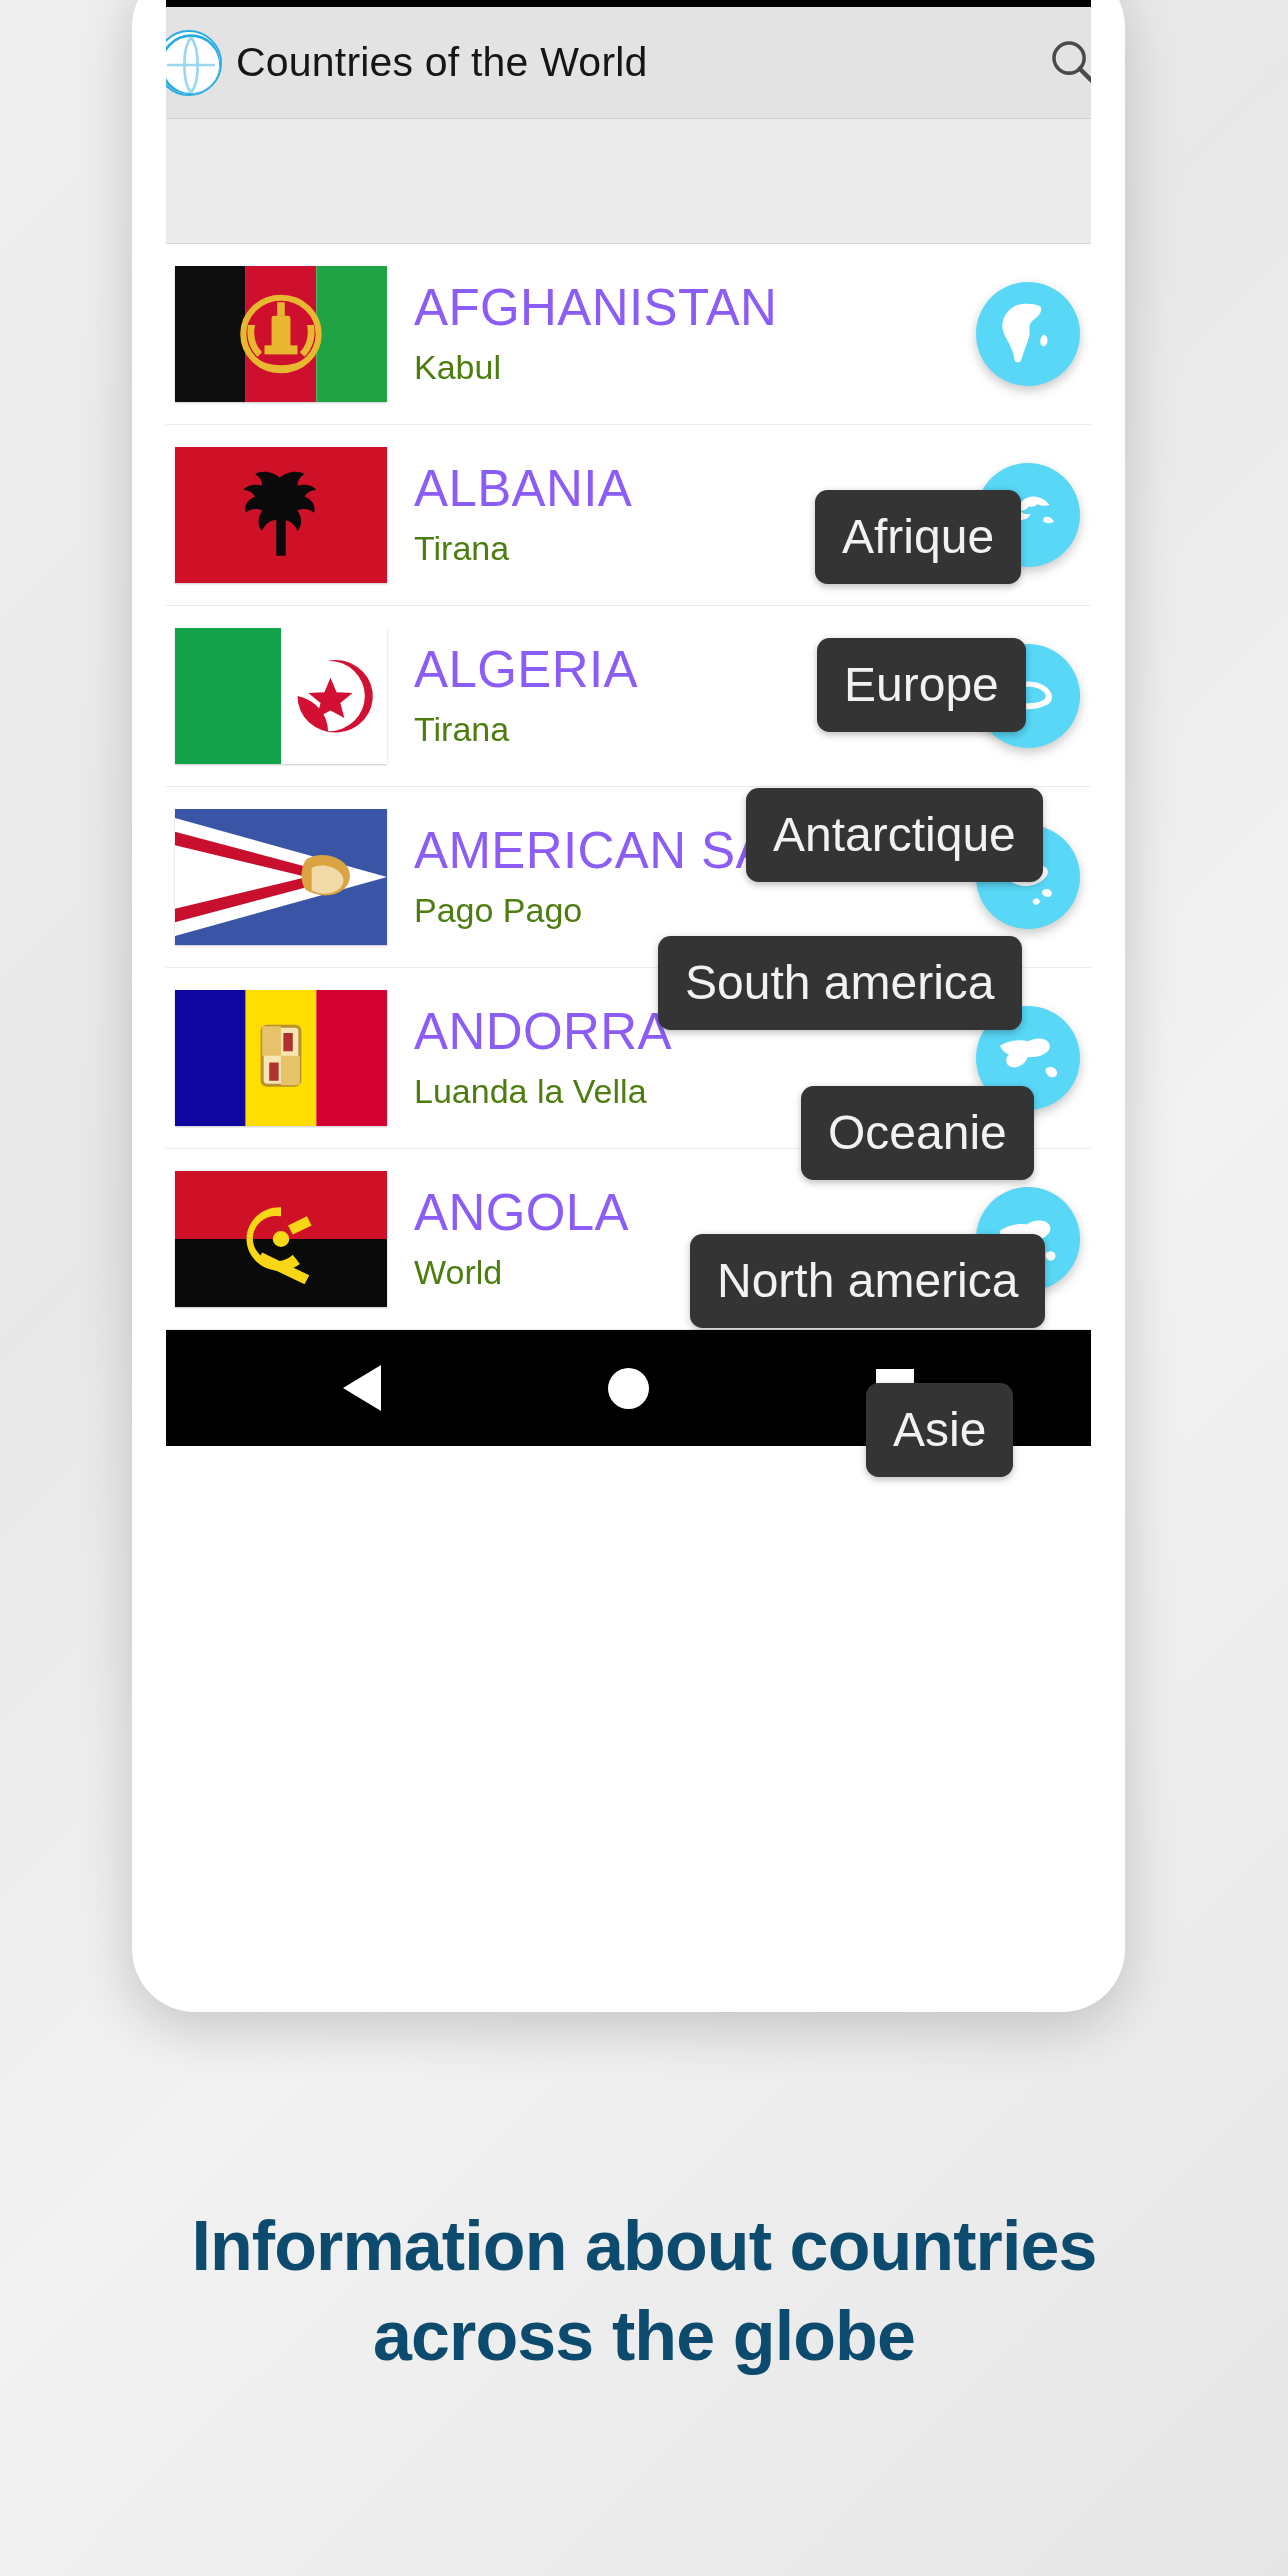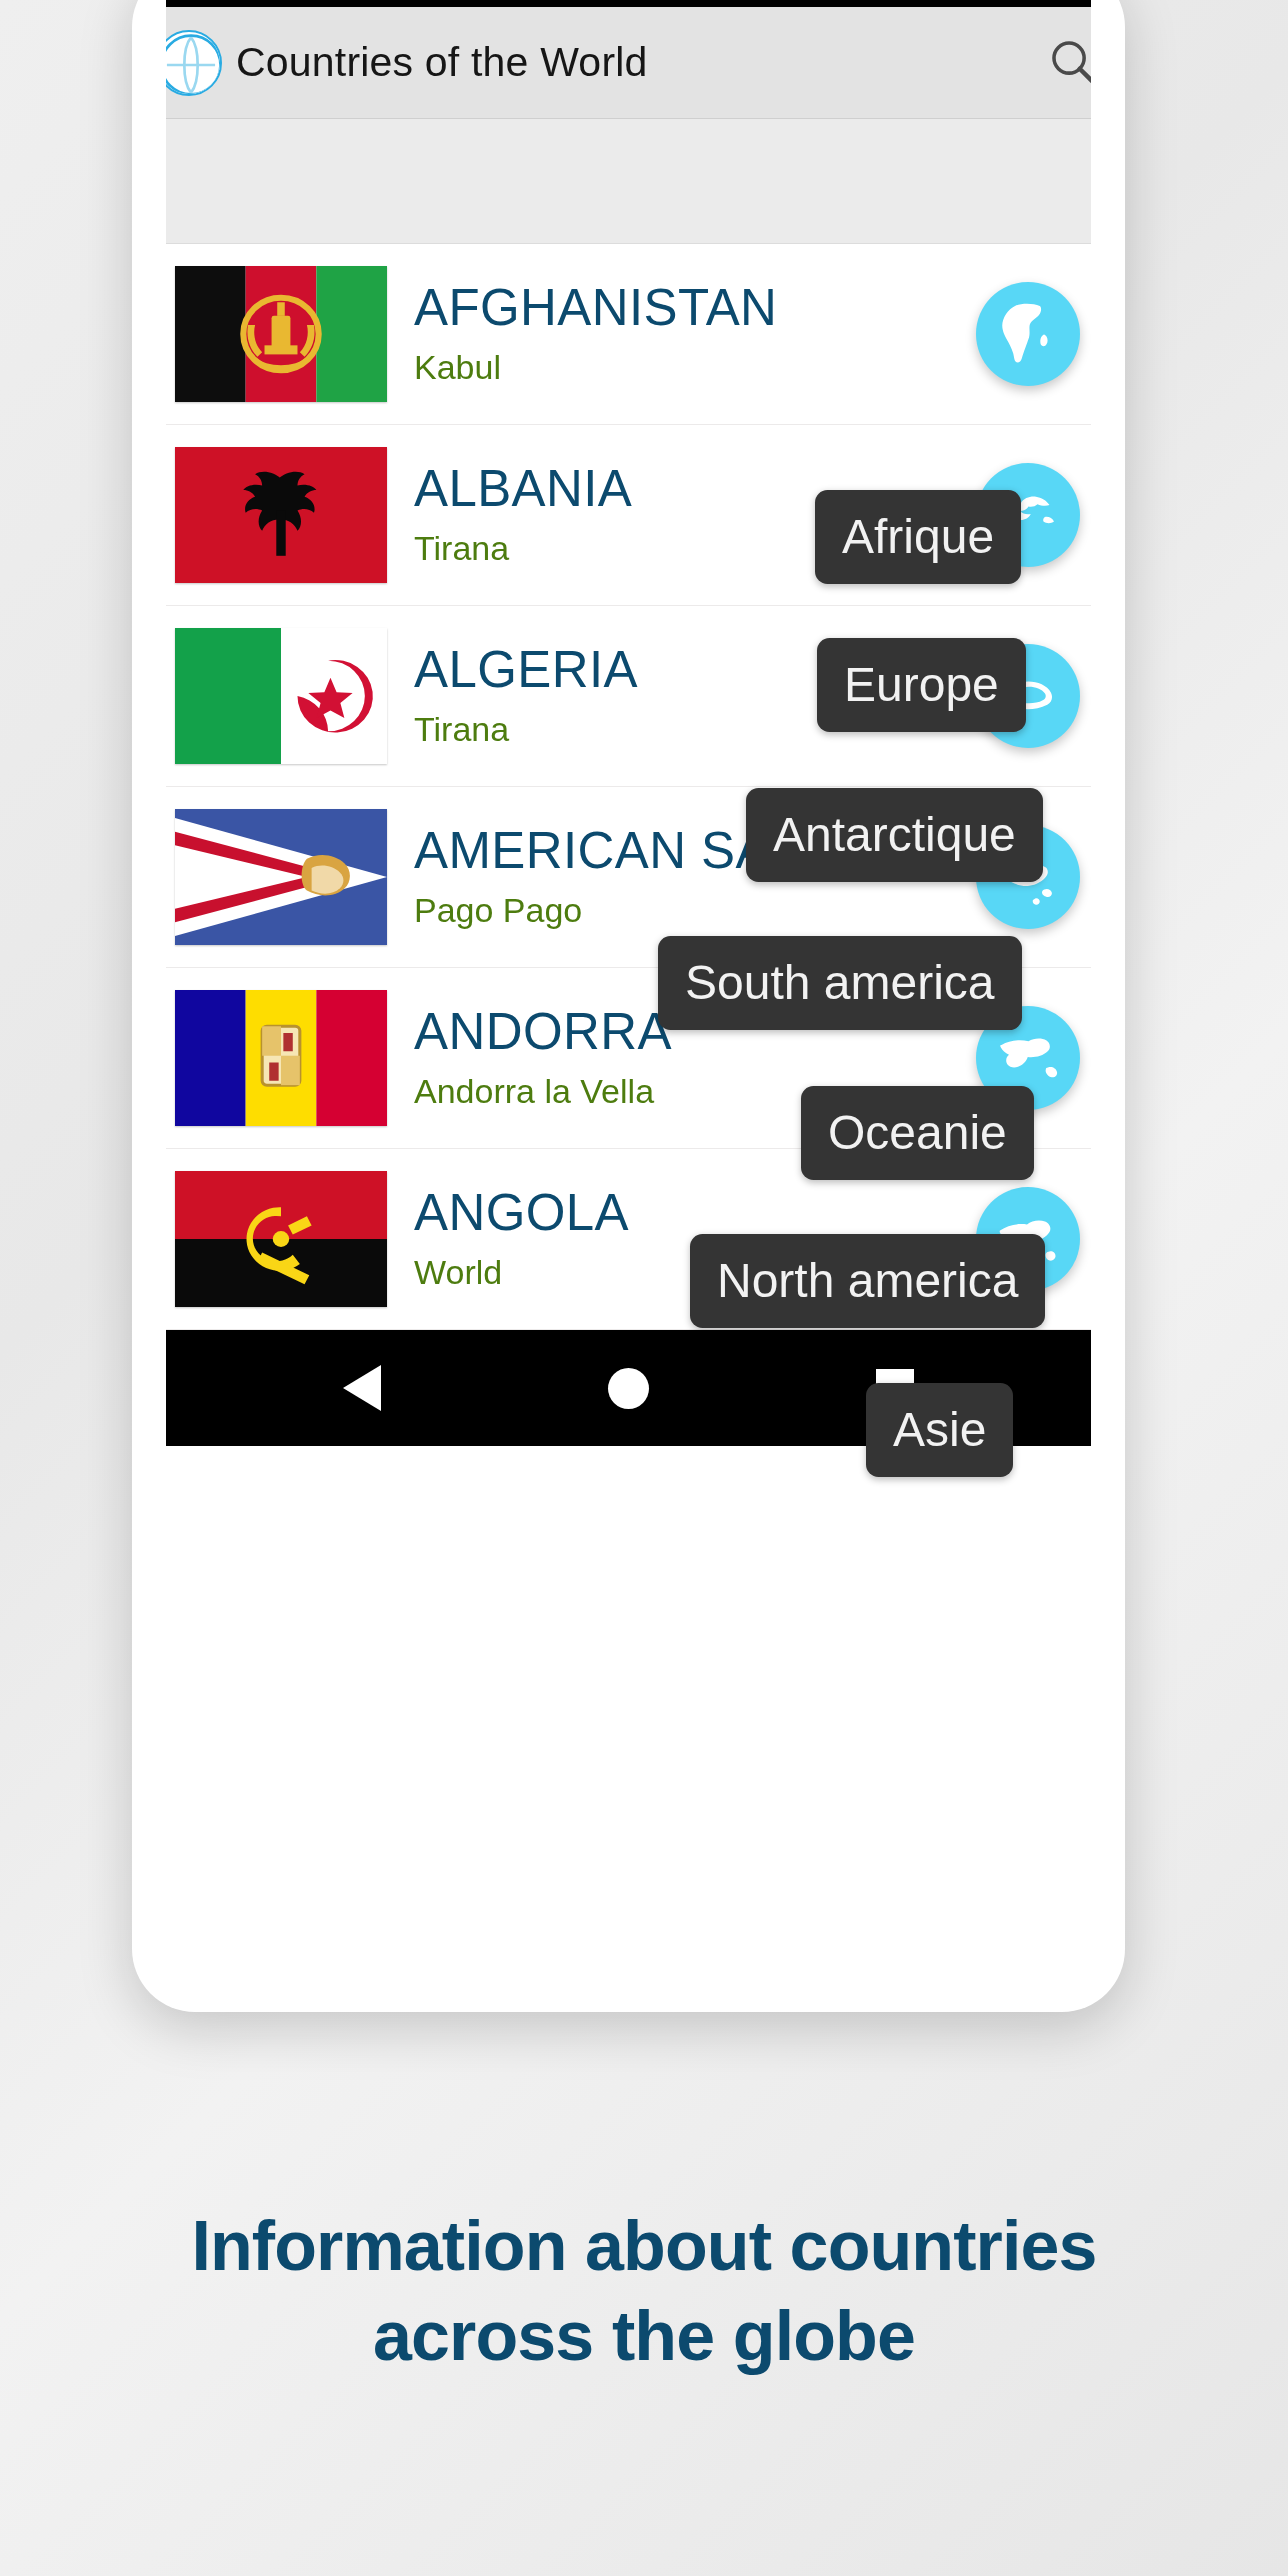--- a/index.html
+++ b/index.html
@@ -61,21 +61,21 @@
     border-bottom:0.9px solid #eceaea; background:#fff; padding-left:9px;
   }
   .flag {
     width:212px; height:136px; flex:0 0 212px; position:relative;
     overflow:hidden; background:#fff;
     box-shadow:0 0.9px 1.8px rgba(0,0,0,.22);
   }
   .flag svg { display:block; width:100%; height:100%; }
   .rowtext { margin-left:27px; min-width:0; }
   .cname {
-    font-size:51px; color:#0c4a6e; line-height:1.05; white-space:nowrap;
+    font-size:51px; color:#8b5cf6; line-height:1.05; white-space:nowrap;
     font-weight:400; letter-spacing:0.4px;
   }
   .ccap { font-size:34px; color:#4d7c0f; margin-top:12.5px; white-space:nowrap; }
 
   
   .globe {
     position:absolute; right:10.7px; top:50%; transform:translateY(-50%);
     width:104px; height:104px; border-radius:50%;
     background:#58d7f6; box-shadow:0 4.5px 10.7px rgba(0,0,0,.22);
     display:flex; align-items:center; justify-content:center;
@@ -246,21 +246,21 @@
             <g transform="translate(37,16)">
               <rect width="16" height="26" rx="2" fill="#f6e6b4" stroke="#b8922e" stroke-width="1.3"></rect>
               <rect x="0" y="0" width="8" height="13" fill="#e6c36a"></rect>
               <rect x="8" y="13" width="8" height="13" fill="#e6c36a"></rect>
               <path d="M3 16h4v8H3zM9 3h4v8H9z" fill="#b03030"></path>
             </g>
           </svg>
         </div>
         <div class="rowtext">
           <div class="cname">ANDORRA</div>
-          <div class="ccap">Andorra la Vella</div>
+          <div class="ccap">Luanda la Vella</div>
         </div>
         <div class="globe">
           <svg viewBox="0 0 100 100">
               <path fill="#ffffff" d="M14 32c10-6 24-8 36-5 7-4 17-5 24-1 5 3 6 10 2 14-7 7-18 9-27 8-2 6-7 11-13 13-5 2-11 1-14-3-3-4-2-10 2-13-5-2-9-6-11-10-1-2-1-3 1-3zm62 30c5-2 11 1 12 6 1 4-3 8-7 7-5-1-9-6-8-10 0-2 1-3 3-3z"></path>
             </svg>
         </div>
       </div>
 
       <div class="row">
         <div class="flag">

